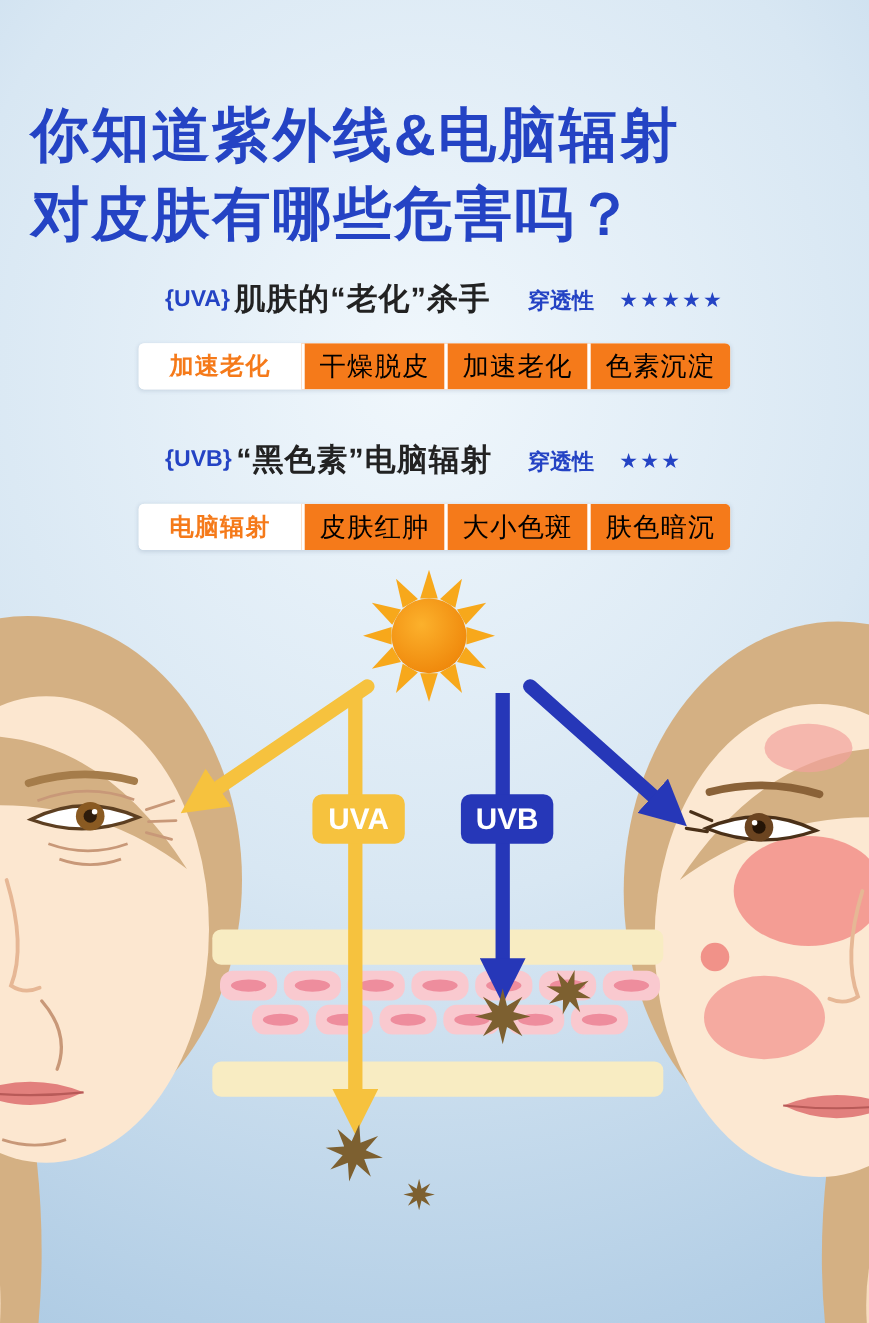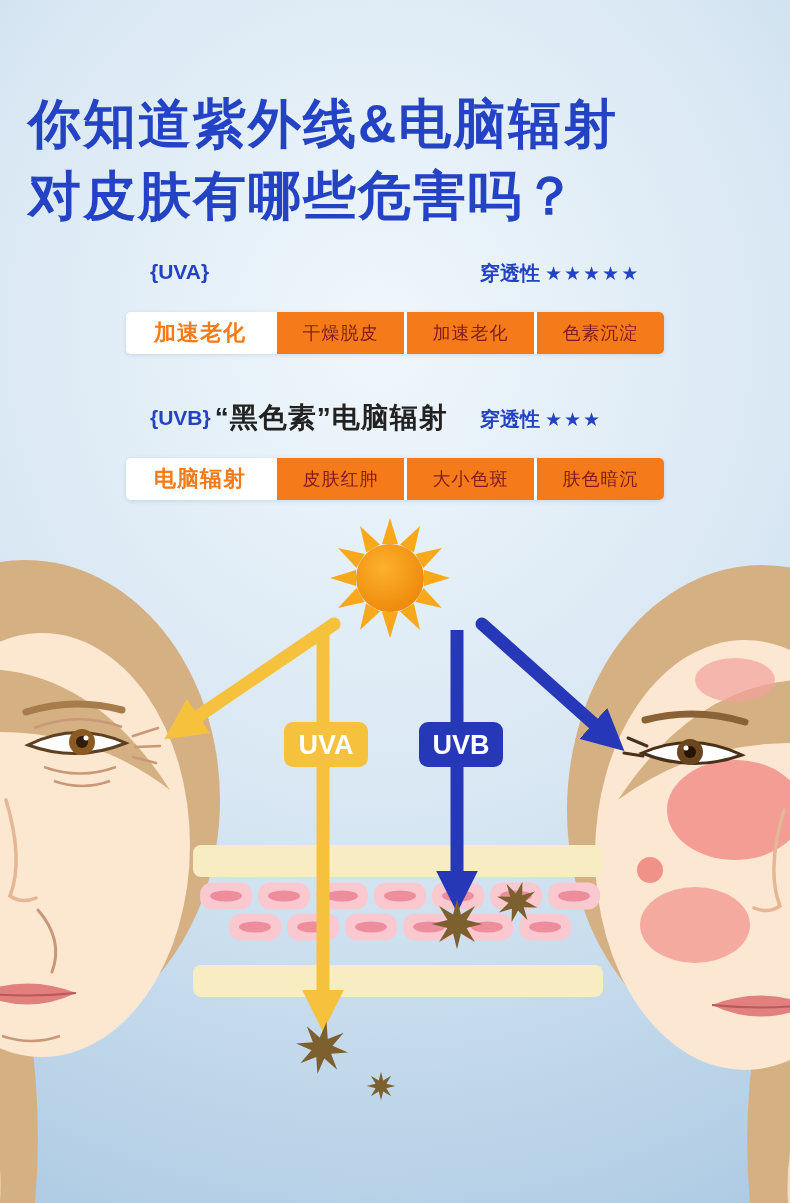--- a/index.html
+++ b/index.html
@@ -21,35 +21,35 @@
 
   .section-heading {
     position:relative; height:40px; margin-bottom:20px;
     display:flex; align-items:center; padding-left:24px;
   }
   .tag { color:#2443c4; font-size:21px; font-weight:bold; }
   .heading-text { color:#222; font-size:28px; font-weight:bold; margin-left:4px; letter-spacing:1px; }
   .penetration {
     position:absolute; left:354px; bottom:5px;
     color:#2443c4; font-size:20px; font-weight:bold;
-    display:flex; align-items:center; gap:5px; white-space:nowrap;
+    display:flex; align-items:center; gap:23px; white-space:nowrap;
   }
   .stars { font-size:19px; letter-spacing:2px; }
 
   .effect-bar {
     display:flex; height:42px; border-radius:5px; overflow:hidden;
     background:#fff; box-shadow:0 1px 4px rgba(40,70,110,0.15);
   }
   .bar-label {
     width:148px; flex:0 0 148px; display:flex; align-items:center; justify-content:center;
     background:#fff; color:#f57a1a; font-size:22px; font-weight:bold; letter-spacing:1px;
   }
   .bar-cell {
     flex:1; display:flex; align-items:center; justify-content:center;
-    background:#f57a1a; color:#7f1d1d; font-size:18px; letter-spacing:1px;
+    background:#f57a1a; color:#000000; font-size:24px; letter-spacing:1px;
     border-left:3px solid #fff;
   }
   .section + .section { margin-top:44px; }
 
   .illustration { position:absolute; top:500px; left:0; display:block; }
   .illustration text { font-family:"Liberation Sans","DejaVu Sans",sans-serif; }
 </style>
 </head>
 <body>
 
@@ -58,20 +58,21 @@
   <h1 class="title">
     <span>你知道紫外线&amp;电脑辐射</span><br>
     <span>对皮肤有哪些危害吗？</span>
   </h1>
 
   <div class="sections">
 
     <div class="section">
       <div class="section-heading">
         <span class="tag">{UVA}</span>
+        <span class="heading-text">肌肤的“老化”杀手</span>
         <span class="penetration">
           <span>穿透性</span>
           <span class="stars">★★★★★</span>
         </span>
       </div>
       <div class="effect-bar">
         <div class="bar-label">加速老化</div>
         <div class="bar-cell">干燥脱皮</div>
         <div class="bar-cell">加速老化</div>
         <div class="bar-cell">色素沉淀</div>

